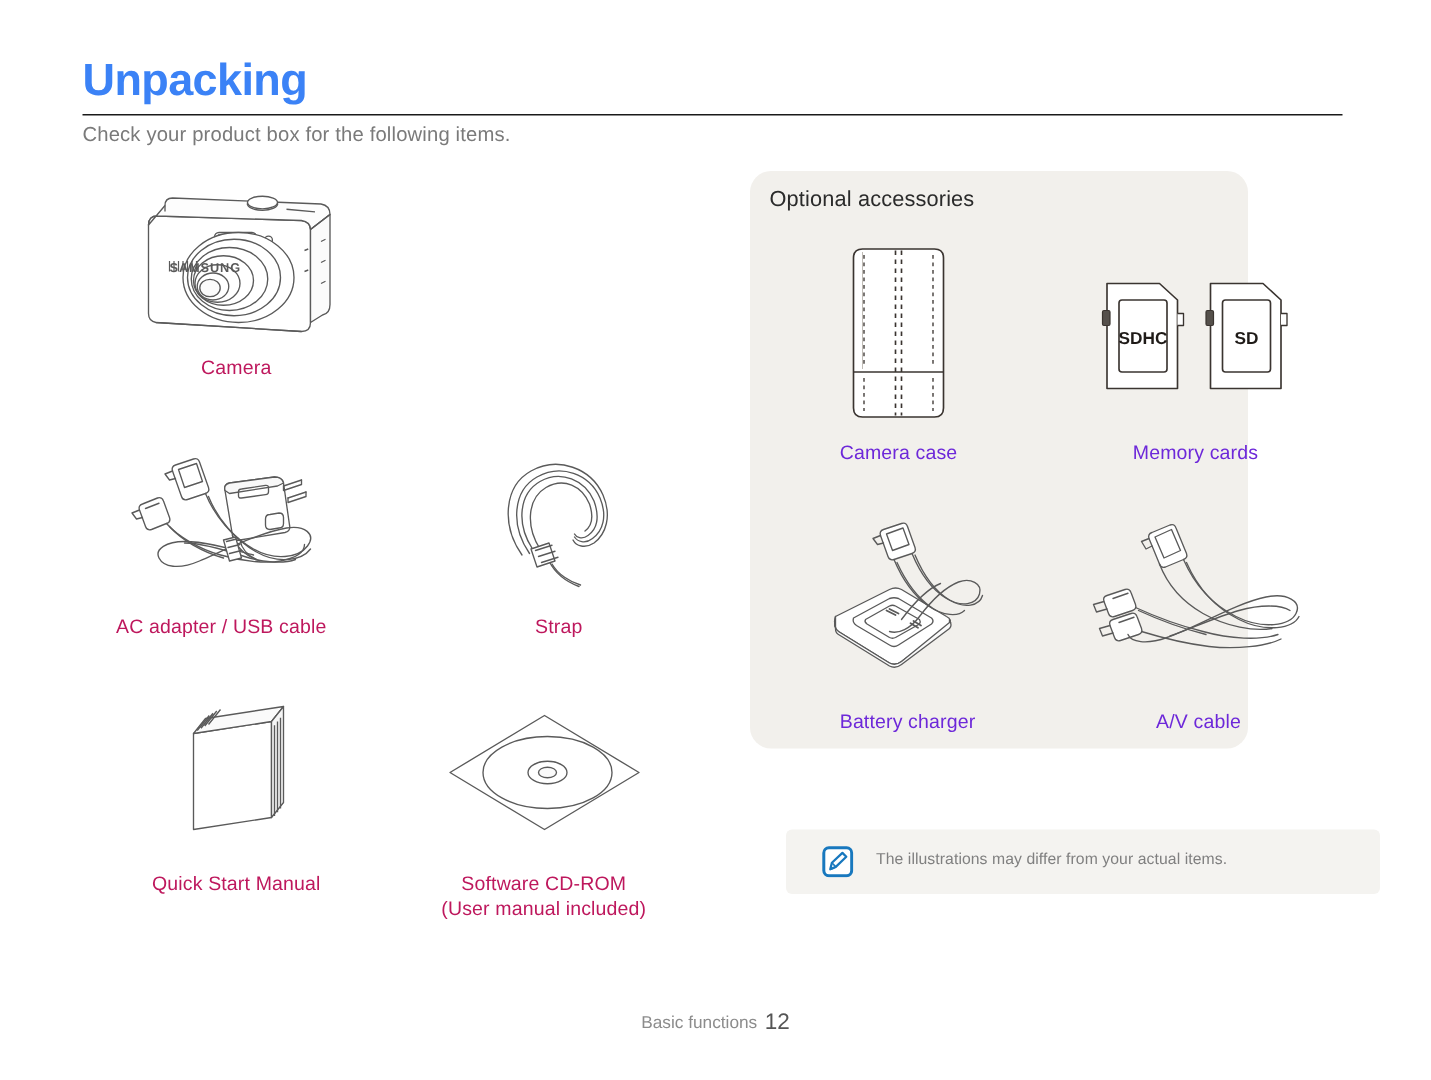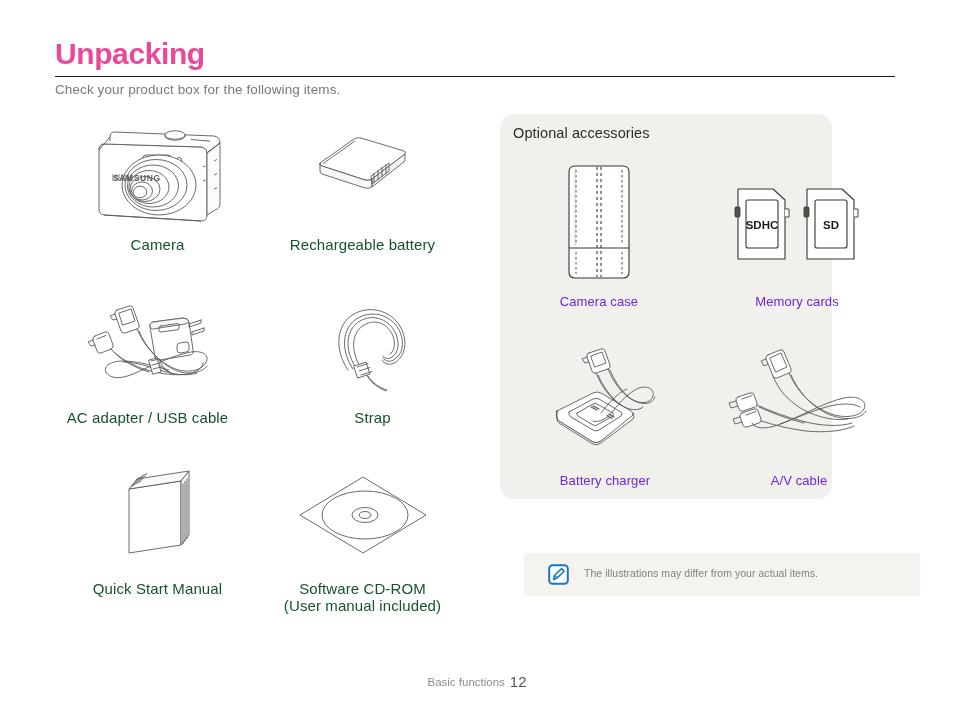--- a/index.html
+++ b/index.html
@@ -15,21 +15,21 @@
     overflow: hidden;
   }
 
   
   #page-title {
     position: absolute;
     left: 55px;
     top: 36px;
     font-size: 30px;
     font-weight: bold;
-    color: #ec4899;
+    color: #3b82f6;
     letter-spacing: -0.4px;
     line-height: 36px;
     font-family: "Liberation Sans", sans-serif;
   }
   #title-rule {
     position: absolute;
     left: 55px;
     top: 76px;
     width: 840px;
     height: 1px;
@@ -61,22 +61,22 @@
     flex-direction: column;
     align-items: center;
   }
   .item-art {
     height: 122px;
     display: flex;
     align-items: center;
     justify-content: center;
   }
   .item-label {
-    font-size: 15px;
-    color: #14532d;
+    font-size: 13px;
+    color: #be185d;
     text-align: center;
     line-height: 17px;
     margin-top: 4px;
     letter-spacing: 0.1px;
   }
 
   
   #optional-panel {
     position: absolute;
     left: 500px;
@@ -220,40 +220,20 @@
             <path d="M120 52 L122.5 51 M120 66 L122.5 65"></path>
 
             <path d="M21 100 L118 106"></path>
           </g>
           <text x="30" y="66" font-family="'Liberation Sans', sans-serif" font-size="8.5" font-weight="bold" fill="#5a5a5a" letter-spacing="0.6">SAMSUNG</text>
         </svg>
       </div>
       <div class="item-label">Camera</div>
     </div>
 
-    <div class="item-cell">
-      <div class="item-art">
-        <svg width="130" height="100" viewBox="0 0 130 100">
-          <g fill="none" stroke="#5a5a5a" stroke-width="0.9" stroke-linejoin="round">
-
-            <path d="M22 42 L56 18 Q59 16 63 17 L106 30 Q109 31 107 33 L74 58 Q71 60 67 59 L24 45 Q21 44 22 42 Z" fill="#ffffff"></path>
-
-            <path d="M22 42 L22 50 Q22 52 24 53 L67 67 Q71 68 74 66 L74 58 Q71 60 67 59 L24 45 Q21 44 22 42 Z" fill="#f7f7f7"></path>
-
-            <path d="M107 33 L107 40 L74 66 L74 58 Z" fill="#f3f3f3"></path>
-
-            <path d="M76 52 L76 62 M80 49 L80 59 M84 46 L84 56 M88 43 L88 53" stroke-width="1"></path>
-            <path d="M73 55 L91 42 L91 50 L74 63 Z" fill="none"></path>
-
-            <path d="M25 42.6 L57 20"></path>
-          </g>
-        </svg>
-      </div>
-      <div class="item-label">Rechargeable battery</div>
-    </div>
   </div>
 
   <div class="item-row" style="margin-top:30px;gap:40px;">
 
     <div class="item-cell">
       <div class="item-art">
         <svg width="150" height="112" viewBox="0 0 150 112">
           <g fill="none" stroke="#5a5a5a" stroke-width="0.9" stroke-linejoin="round" stroke-linecap="round">
 
             <path d="M77 39 Q76 35 80 34 L110 30 Q115 30 116 34 L120 62 Q121 66 117 67 L87 72 Q83 73 82 69 Z" fill="#ffffff"></path>

